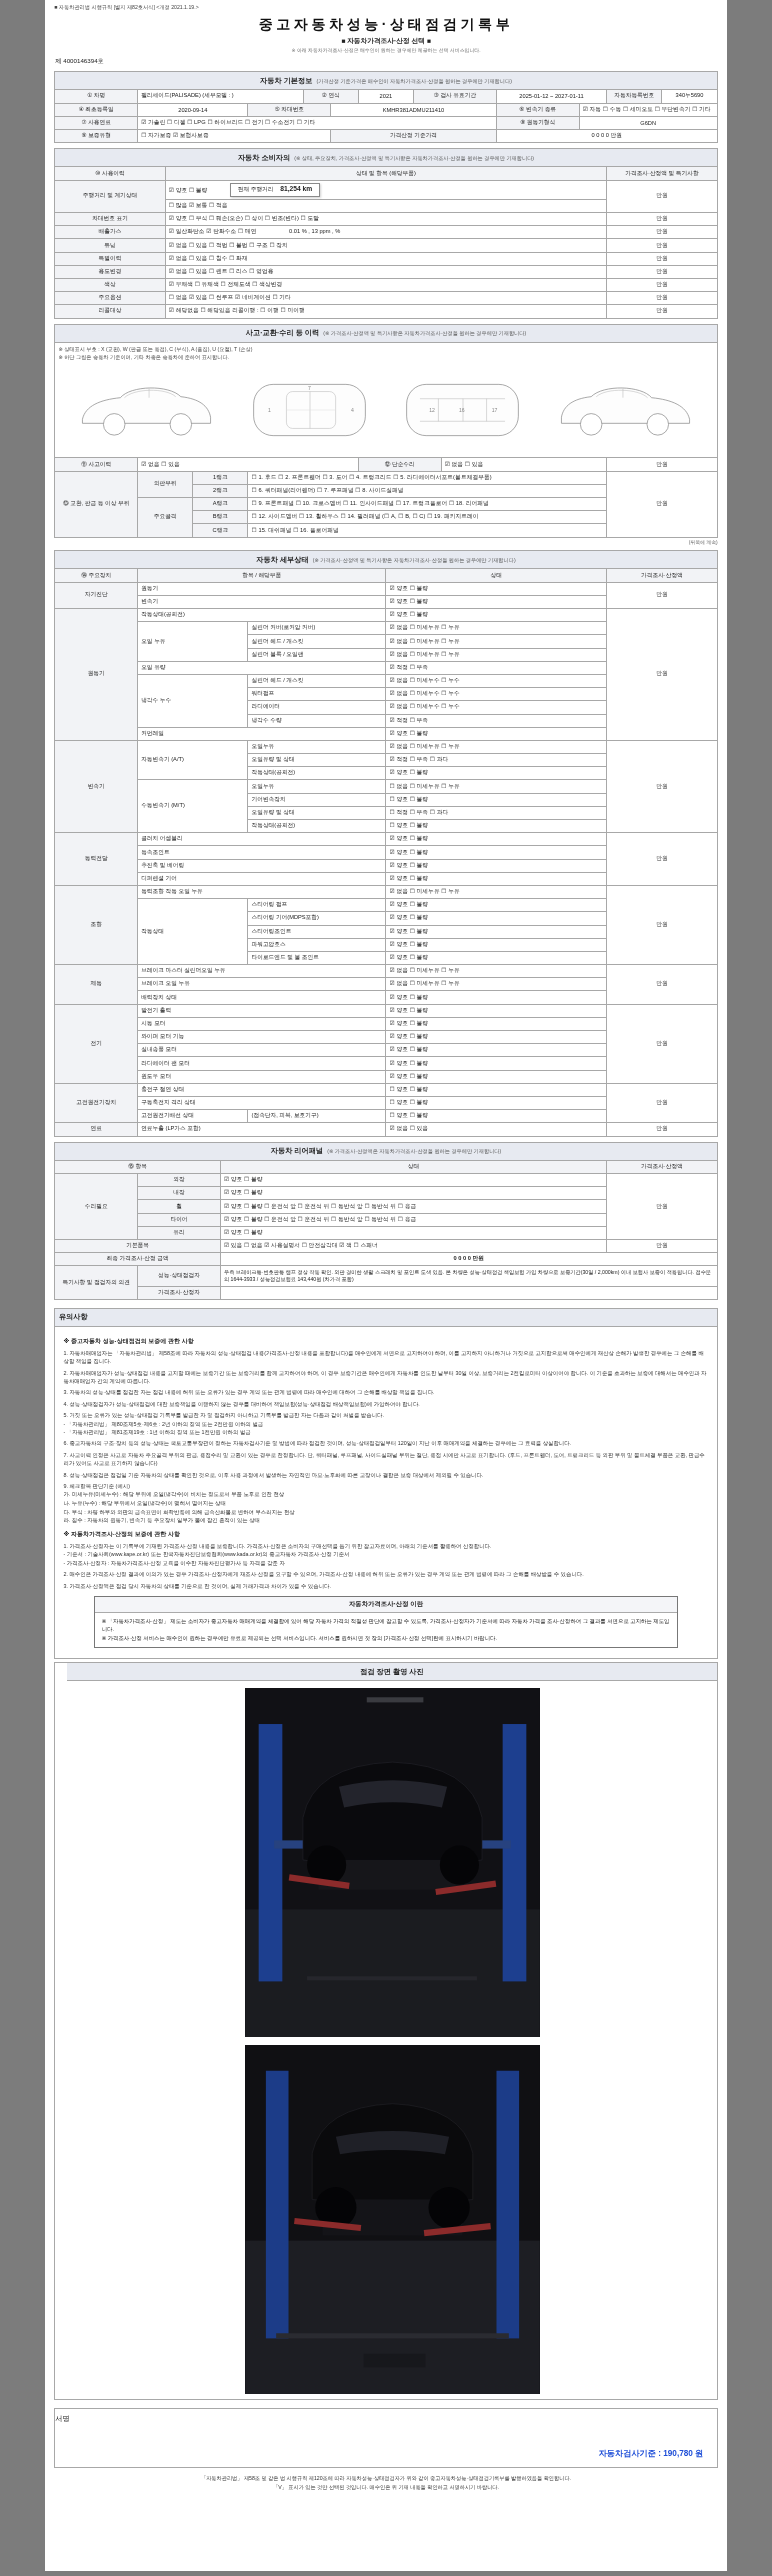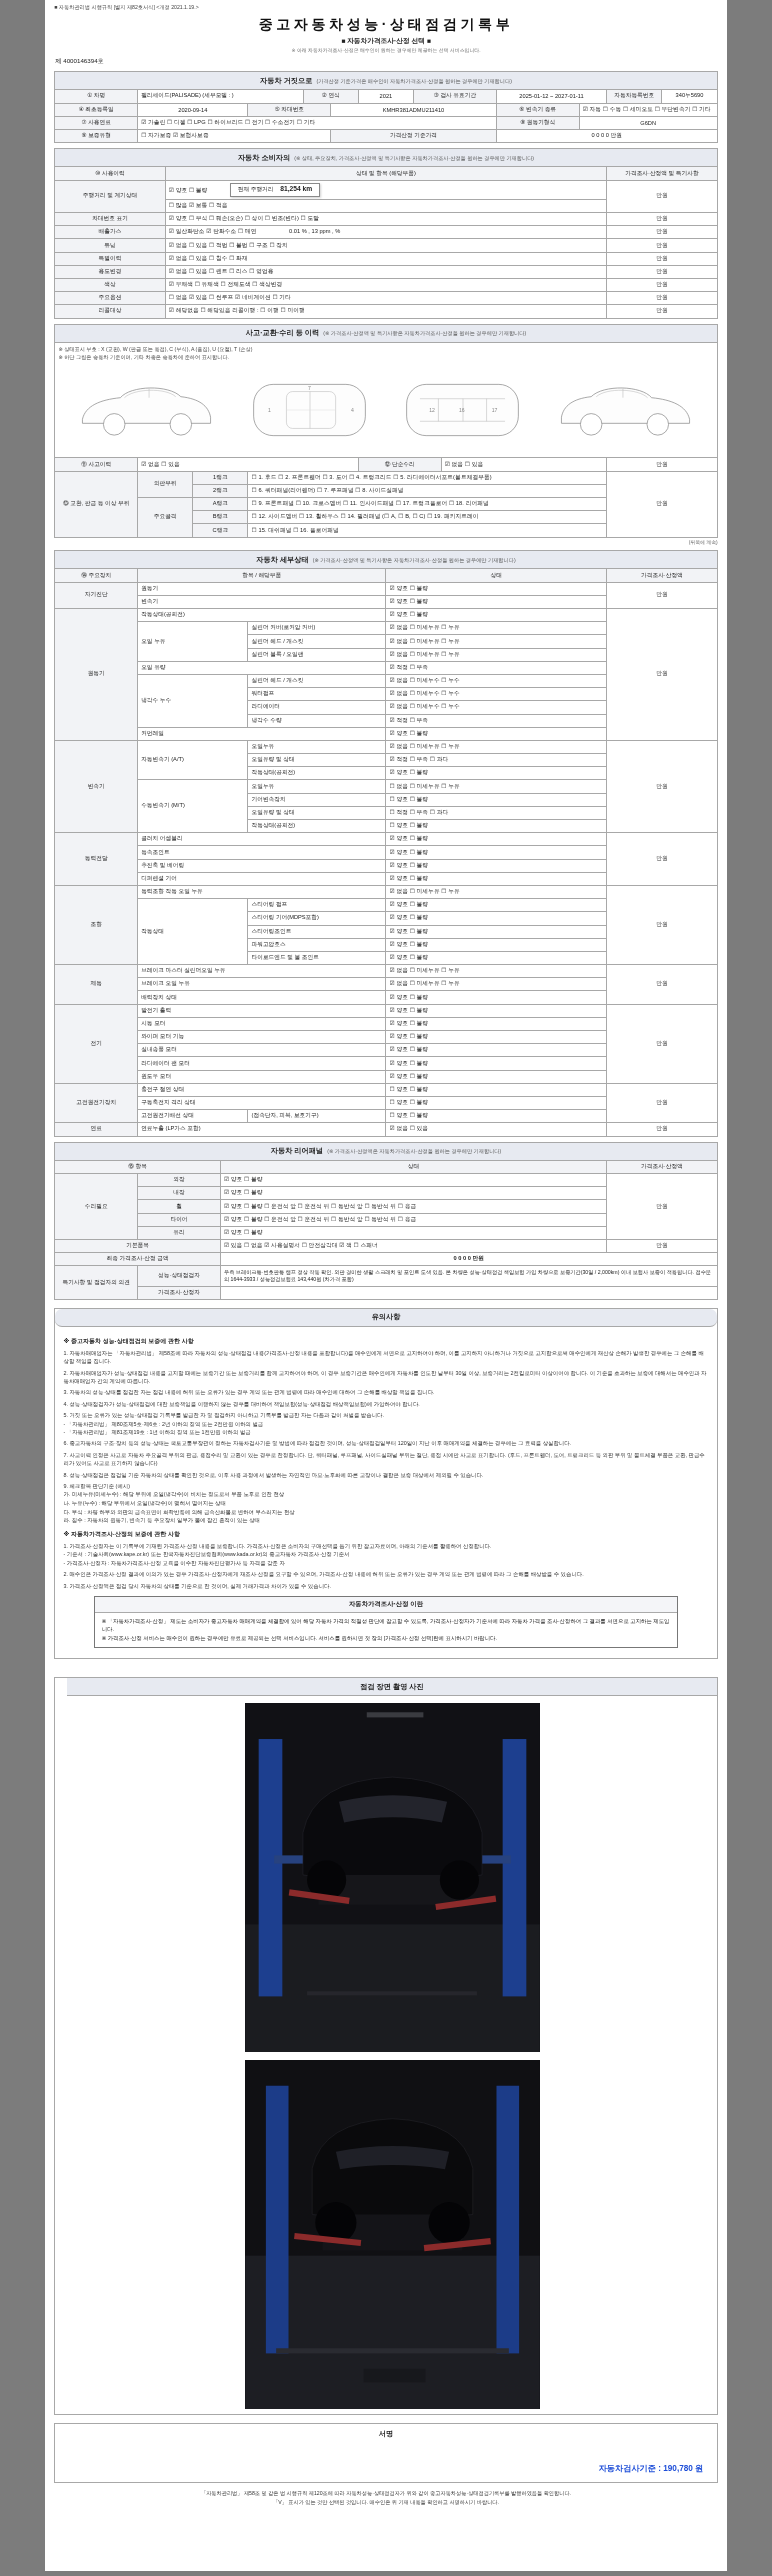--- a/index.html
+++ b/index.html
@@ -37,34 +37,34 @@
     display:inline-block; border:0.8px solid #8a8a8a; background:#fff;
     padding:1.5px 7.2px; margin-left:20.6px; box-shadow:1px 1px 2.1px rgba(0,0,0,0.18);
     font-size:5.7px; vertical-align:middle;
   }
   .odo-box .v { font-weight:bold; font-size:6.7px; margin-left:5.2px; }
 
   .diagram-row { display:flex; justify-content:space-around; align-items:center; padding:4.1px 1px; }
   .legend-line { font-size:5.2px; color:#444; padding:0.5px 0; }
 
   .notice-box { border:0.5px solid #a8a8a8; margin-top:7.2px; }
-  .notice-box .bar { background:#e7eaf1; border-bottom:0.5px solid #a8a8a8; text-align:center; font-weight:bold; font-size:7.2px; padding:3.6px;border-radius:7px; }
+  .notice-box .bar { background:#e7eaf1; border-bottom:0.5px solid #a8a8a8; text-align:left; font-weight:bold; font-size:7.2px; padding:3.6px; }
   .notice-body { padding:5.2px 8.2px 7.2px 8.2px; }
   .notice-body h4 { font-size:6px; margin:5.2px 0 2.1px 0; }
   .notice-body p { font-size:5.4px; line-height:1.6; margin:2.6px 0; color:#333; }
   .inner-box { border:0.8px solid #777; margin:6.2px 31px 3.1px 31px; }
   .inner-box .ib-title { text-align:center; font-weight:bold; font-size:6.4px; padding:2.6px; border-bottom:0.5px solid #aaa; background:#f4f5f8; }
   .inner-box .ib-text { font-size:5.4px; line-height:1.6; padding:4.1px 6.2px; }
 
-  .photo-box { border:0.5px solid #a8a8a8; margin-top:18px; padding-bottom:5.2px;padding-left:12px; }
+  .photo-box { border:0.5px solid #a8a8a8; margin-top:3px; padding-bottom:5.2px;padding-left:12px; }
   .photo-box .bar { background:#e7eaf1; border-bottom:0.5px solid #a8a8a8; text-align:center; font-weight:bold; font-size:7.2px; padding:3.6px; }
   .photo { width:295px; height:349px; margin:7.2px auto 0 auto; background:#101014; display:block; }
 
   .sign-box { border:0.5px solid #a8a8a8; margin-top:8.2px; height:58px; position:relative; }
-  .sign-title { text-align:center; font-weight:bold; font-size:7.2px; padding-top:5.2px; }
+  .sign-title { font-weight:normal; font-size:7.2px; padding-top:5.2px; }
   .insurance { position:absolute; right:13.4px; bottom:8.2px; font-size:8.2px; font-weight:bold; color:#1f4fd8; }
 
   .foot { text-align:center; font-size:5.2px; color:#333; margin-top:6.2px; line-height:1.7; }
   .cont-note { text-align:right; font-size:4.9px; color:#666; margin-top:1.5px; }
 </style>
 </head>
 <body>
 
 <div class="page">
 
@@ -77,21 +77,21 @@
   </div>
   <div class="doc-no">제 4000146394호</div>
 
   <table class="t">
     <colgroup>
       <col span="24" style="width:4.1667%">
     </colgroup>
     <tbody>
         <tr>
       <td class="hd" colspan="24">
-        <span>자동차 거짓으로</span><span class="note">(가격산정 기준가격은 매수인이 자동차가격조사·산정을 원하는 경우에만 기재합니다)</span>
+        <span>자동차 기본정보</span><span class="note">(가격산정 기준가격은 매수인이 자동차가격조사·산정을 원하는 경우에만 기재합니다)</span>
       </td>
     </tr>
     <tr>
       <td class="lbl" colspan="3">① 차명</td>
       <td colspan="6">펠리세이드(PALISADE)   (세부모델 :        )</td>
       <td class="lbl" colspan="2">② 연식</td>
       <td class="ctr" colspan="2">2021</td>
       <td class="lbl" colspan="3">③ 검사 유효기간</td>
       <td class="ctr" colspan="4">2025-01-12 ~ 2027-01-11</td>
       <td class="lbl" colspan="2">자동차등록번호</td>

